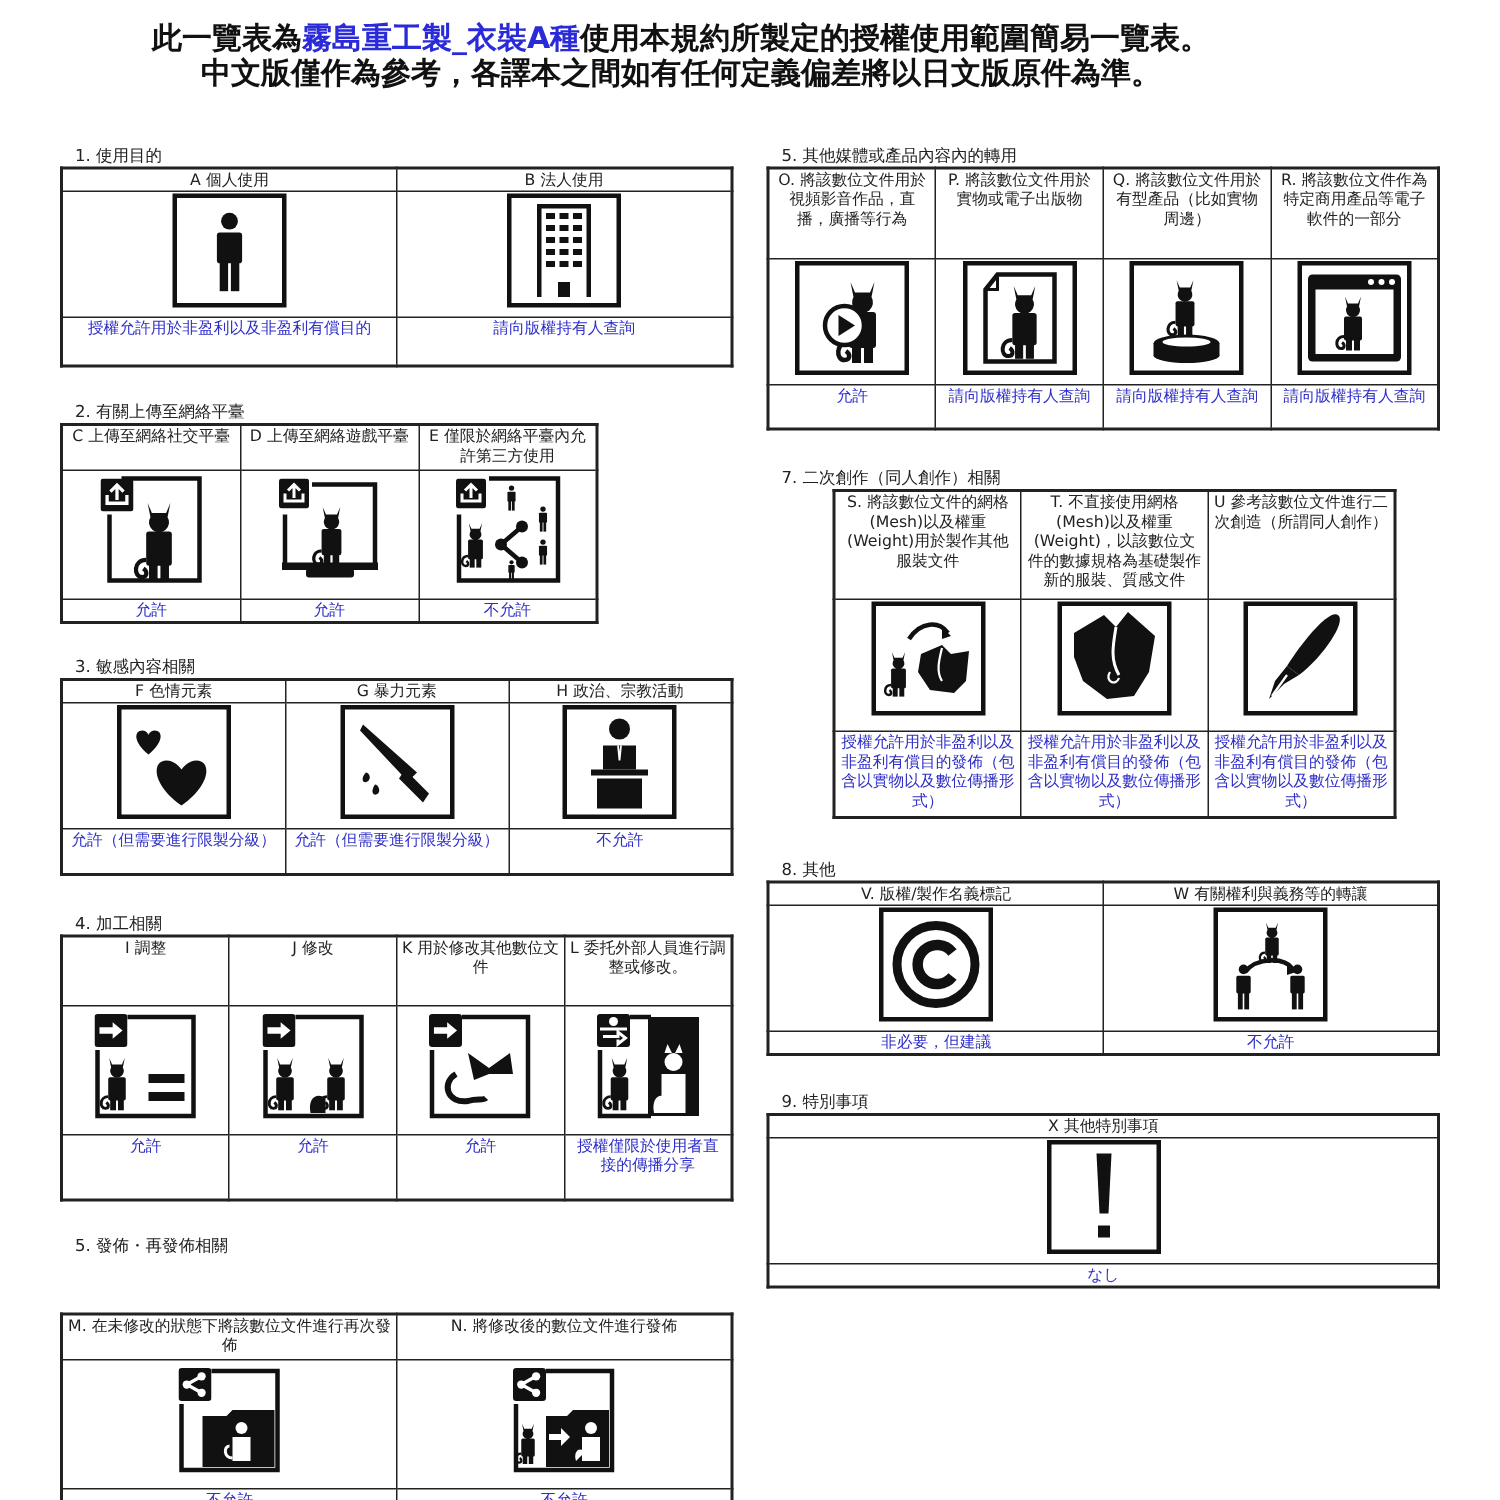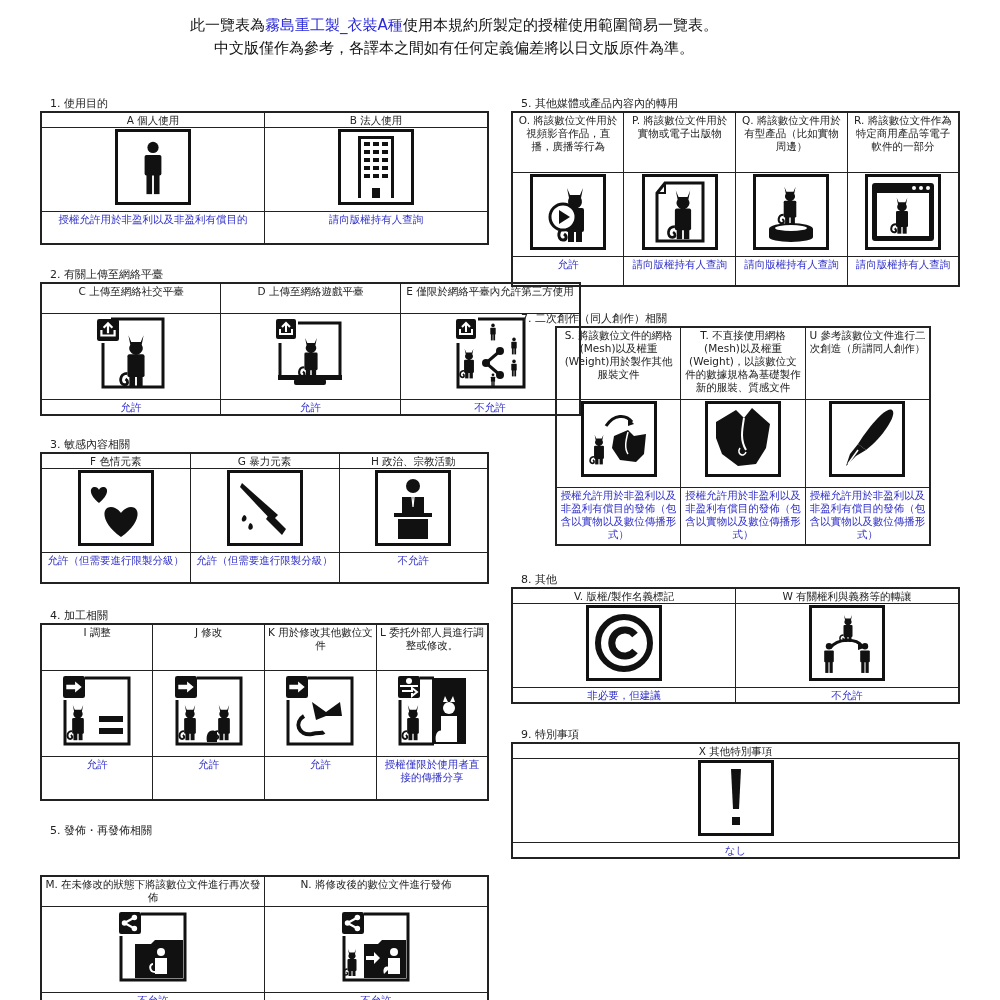--- a/index.html
+++ b/index.html
@@ -1,19 +1,19 @@
 <!DOCTYPE html>
 <html><head>
 <meta charset="utf-8">
 <style>
   * { box-sizing: border-box; margin: 0; padding: 0; }
   html, body { width: 1000px; height: 1000px; background: #ffffff; overflow: hidden; }
   body { font-family: "DejaVu Sans", "Liberation Sans", sans-serif; color: #1a1a1a; position: relative; }
 
-  .header { position: absolute; left: 0; top: 14px; width: 908px; text-align: center; font-weight: normal; font-size: 15px; line-height: 23px; color: #111; }
+  .header { position: absolute; left: 0; top: 14px; width: 908px; text-align: center; font-weight: bold; font-size: 20px; line-height: 23px; color: #111; }
   .header .hl { color: #2a2ad8; }
 
   .section { position: absolute; }
   .sec-title { font-size: 11px; line-height: 14px; height: 14px; color: #222; padding-left: 10px; white-space: nowrap; }
   table.lt { border-collapse: collapse; table-layout: fixed; border: 2px solid #222; }
   table.lt td { border: 1.5px solid #222; text-align: center; vertical-align: top; font-size: 10.5px; line-height: 13px; padding: 1px 3px 0 3px; overflow: hidden; }
   td.hd { color: #222; }
   td.st { color: #2f2fc8; }
   td.ic { vertical-align: middle; padding: 4px 0; }
 
@@ -100,21 +100,21 @@
     <tr style="height:32px;">
       <td class="st">授權允許用於非盈利以及非盈利有償目的</td>
       <td class="st">請向版權持有人查詢</td>
     </tr>
   </tbody>
     </table>
 </div>
 
 <div class="section" style="left:40px; top:268px;">
   <div class="sec-title">2. 有關上傳至網絡平臺</div>
-  <table class="lt" style="width:541px;">
+  <table class="lt" style="width:359px;">
     <tbody>
         <tr style="height:30px;">
       <td class="hd">C 上傳至網絡社交平臺</td>
       <td class="hd">D 上傳至網絡遊戲平臺</td>
       <td class="hd">E 僅限於網絡平臺內允許第三方使用</td>
     </tr>
     <tr style="height:86px;">
       <td class="ic"><span style="display:inline-block;width:76px;height:76px;"><svg viewBox="0 0 76 76" width="76" height="76">
         <path d="M18 4 H70 V72 H10 V28" stroke="#111" stroke-width="3" fill="none"></path>
                 <use href="#upload" x="4" y="4" width="22" height="22"></use>

